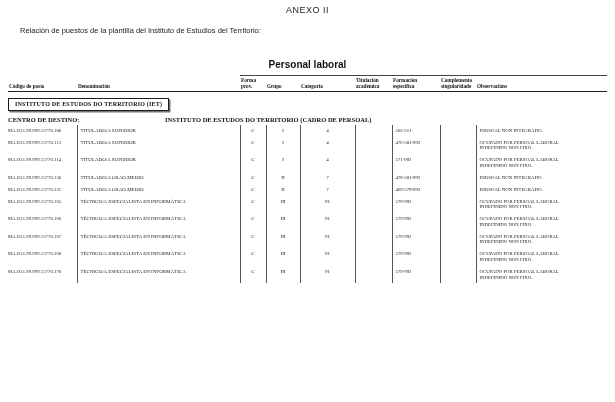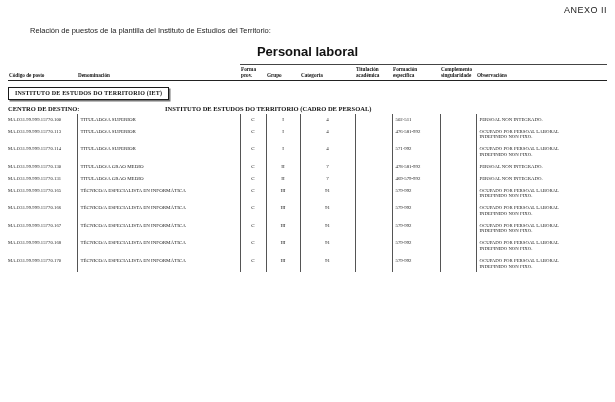--- a/index.html
+++ b/index.html
@@ -15,46 +15,46 @@
     color: #000;
     position: relative;
   }
   .page {
     padding: 0 8px;
     box-sizing: border-box;
     width: 615px;
   }
   .doc-title {
     margin-top: 5px;
-    text-align: right;
+    text-align: center;
     font-family: "Liberation Sans", sans-serif;
     font-size: 9px;
     letter-spacing: 0.5px;
     color: #222;
   }
   .doc-subtitle {
     margin-top: 12px;
     text-align: center;
     font-family: "Liberation Sans", sans-serif;
     font-size: 8.5px;
     font-weight: bold;
     color: #111;
   }
   .doc-intro {
     margin-top: 11px;
-    margin-left: 22px;
+    margin-left: 12px;
     font-family: "Liberation Sans", sans-serif;
     font-size: 7.5px;
     color: #222;
   }
   .doc-section {
-    margin-top: 9px;
+    margin-top: 24px;
     text-align: center;
     font-family: "Liberation Sans", sans-serif;
-    font-size: 13px;
+    font-size: 10px;
     font-weight: bold;
     color: #111;
   }
   table.tbl {
     width: 599px;
     border-collapse: collapse;
     table-layout: fixed;
   }
   .header-tbl {
     margin-top: 5px;

